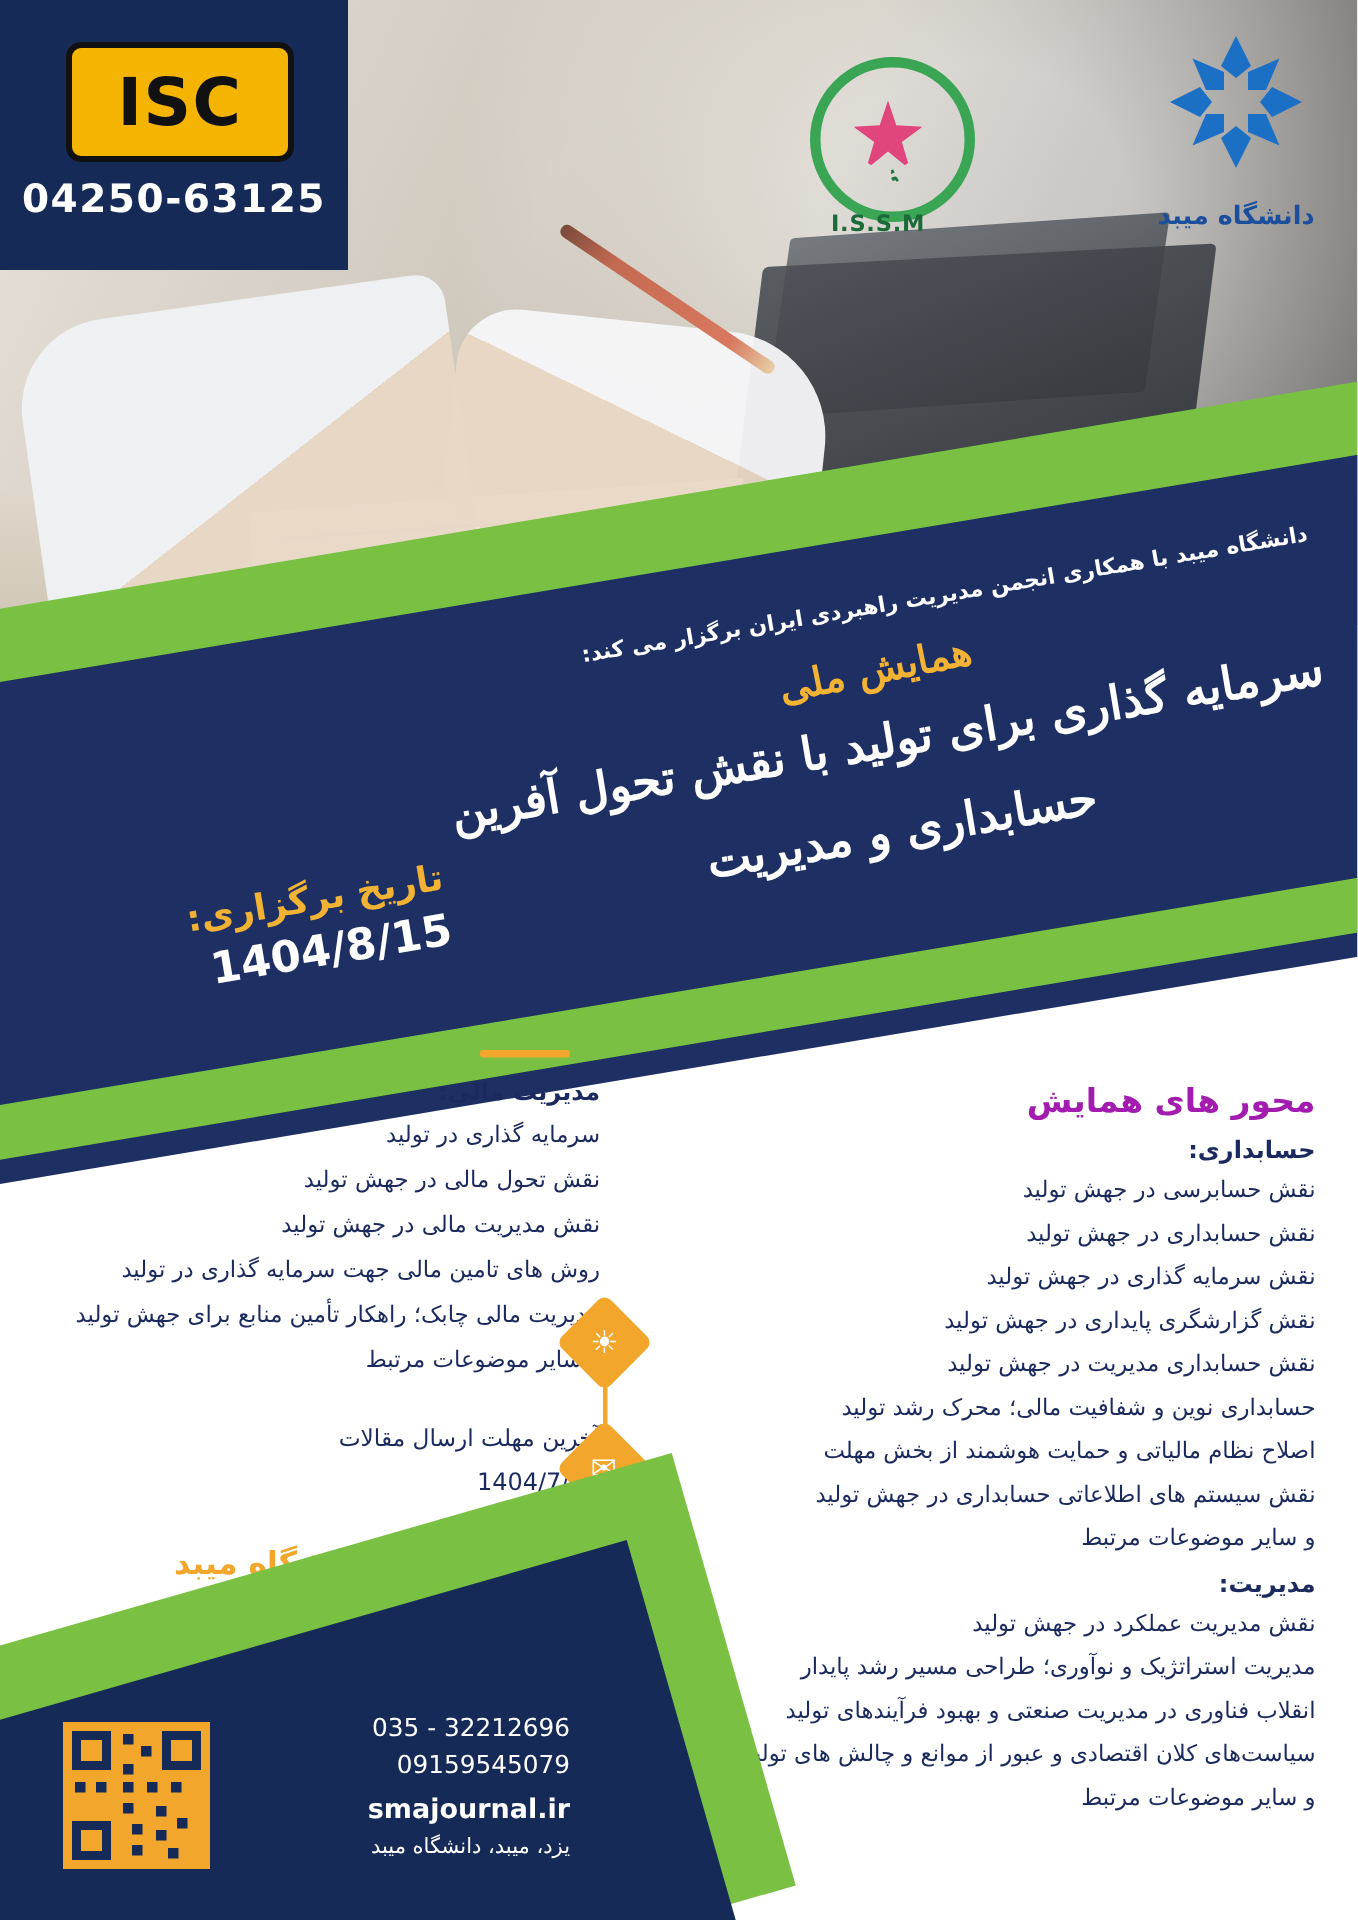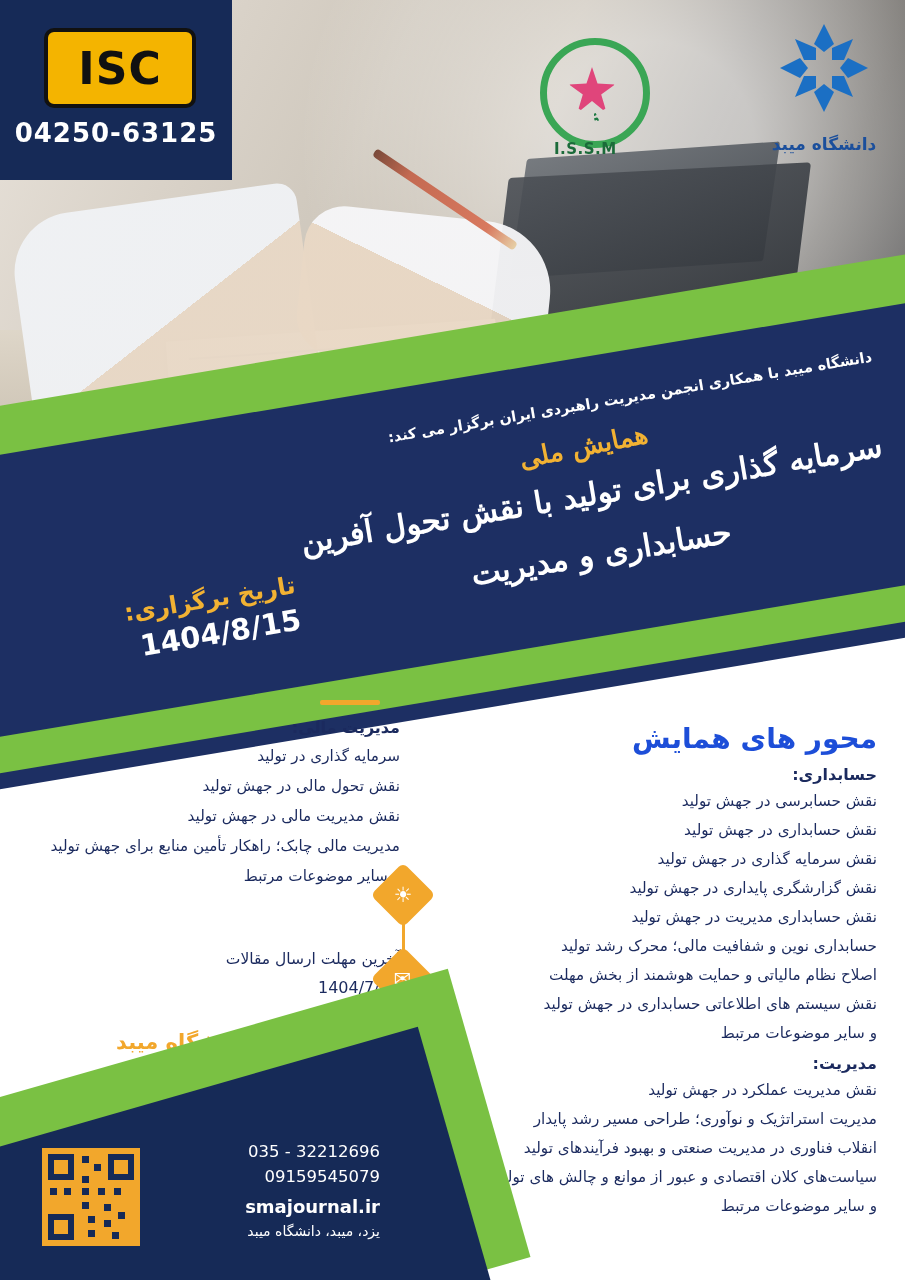--- a/index.html
+++ b/index.html
@@ -157,21 +157,21 @@
     transform:rotate(-9.5deg);
   }
   .date-label{color:#f2b233;font-size:24px;font-weight:bold;}
   .date-value{color:#ffffff;font-size:29px;font-weight:bold;direction:ltr;text-align:right;margin-top:4px;}
 
   
   .topics{
     position:absolute;right:28px;top:722px;width:402px;text-align:right;
   }
   .topics h2{
-    margin:0 0 1px 0;color:#1d4ed8;font-size:28px;font-weight:bold;
+    margin:0 0 1px 0;color:#a21caf;font-size:22px;font-weight:bold;
   }
   .topics h3{
     margin:10px 0 6px 0;color:#1b2a5e;font-size:16px;font-weight:bold;
   }
   .topics p{
     margin:0 0 7px 0;color:#1b2a5e;font-size:15.2px;line-height:1.45;
   }
 
   
   .leftcol{
@@ -332,20 +332,21 @@
     <p>سیاست‌های کلان اقتصادی و عبور از موانع و چالش های تولید</p>
     <p>و سایر موضوعات مرتبط</p>
   </div>
 
   <div class="leftcol">
     <div class="dash"></div>
     <h3>مدیریت مالی:</h3>
     <p>سرمایه گذاری در تولید</p>
     <p>نقش تحول مالی در جهش تولید</p>
     <p>نقش مدیریت مالی در جهش تولید</p>
+    <p>روش های تامین مالی جهت سرمایه گذاری در تولید</p>
     <p>مدیریت مالی چابک؛ راهکار تأمین منابع برای جهش تولید</p>
     <p>و سایر موضوعات مرتبط</p>
 
     <div class="deadline">
       <p>آخرین مهلت ارسال مقالات</p>
       <p class="dnum">1404/7/15</p>
     </div>
 
     <div class="venue">محل برگزاری: دانشگاه میبد</div>
     <div class="site">سایت همایش:Smajournal.ir</div>

